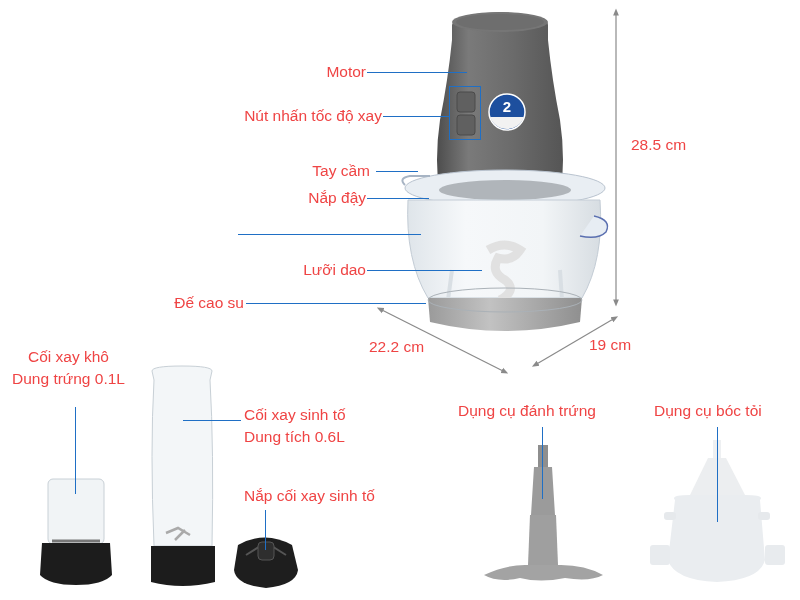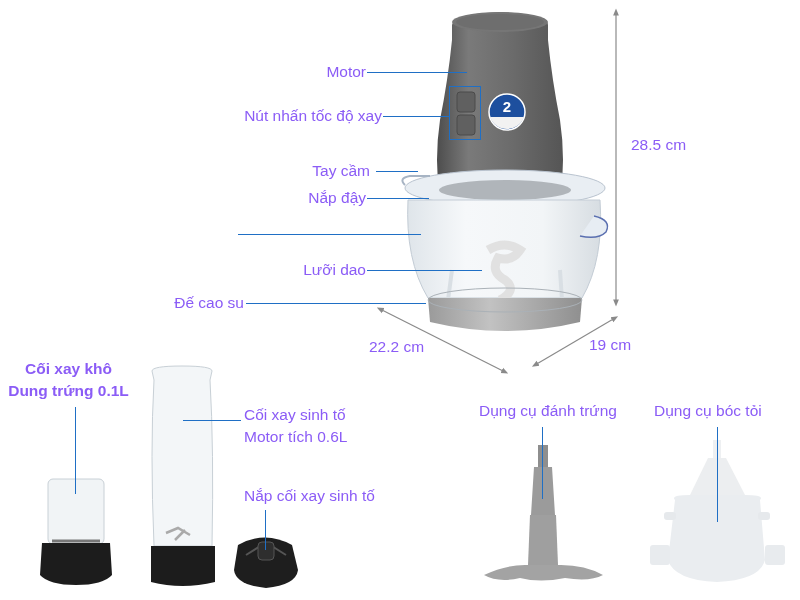--- a/index.html
+++ b/index.html
@@ -1,21 +1,21 @@
 <!DOCTYPE html>
 <html><head>
   <meta charset="utf-8">
   <style>
     html, body { margin: 0; padding: 0; }
     body {
       width: 800px; height: 600px; background: #ffffff; position: relative; overflow: hidden;
       font-family: "Liberation Sans", "DejaVu Sans", sans-serif;
     }
     .lbl {
-      position: absolute; color: #8b5cf6; font-size: 15.5px; line-height: 22px; white-space: nowrap;
+      position: absolute; color: #ef4444; font-size: 15.5px; line-height: 22px; white-space: nowrap;
     }
     .lbl.r { text-align: right; }
     .line { position: absolute; background: #1f6fc5; }
     .hline { height: 1.4px; }
     .vline { width: 1.4px; }
     svg { position: absolute; left: 0; top: 0; }
   </style>
 </head>
 <body>
 
@@ -132,32 +132,32 @@
 <div class="lbl r" style="left:250px; top:259px; width:116px;">Lưỡi dao</div>
 <div class="line hline" style="left:367px; top:270px; width:115px;"></div>
 
 <div class="lbl r" style="left:140px; top:292px; width:104px;">Đế cao su</div>
 <div class="line hline" style="left:246px; top:303px; width:180px;"></div>
 
 <div class="lbl" style="left:631px; top:134px;">28.5 cm</div>
 <div class="lbl" style="left:369px; top:336px;">22.2 cm</div>
 <div class="lbl" style="left:589px; top:334px;">19 cm</div>
 
-<div class="lbl r" style="left:6px; top:358px; width:125px; text-align:center;font-weight:bold;">
+<div class="lbl r" style="left:6px; top:346px; width:125px; text-align:center;">
   <div>Cối xay khô</div>
   <div>Dung trứng 0.1L</div>
 </div>
 <div class="line vline" style="left:75px; top:407px; height:87px;"></div>
 
 <div class="lbl" style="left:244px; top:404px;">
   <div>Cối xay sinh tố</div>
-  <div>Motor tích 0.6L</div>
+  <div>Dung tích 0.6L</div>
 </div>
 <div class="line hline" style="left:183px; top:420px; width:58px;"></div>
 
 <div class="lbl" style="left:244px; top:485px;">Nắp cối xay sinh tố</div>
 <div class="line vline" style="left:265px; top:510px; height:40px;"></div>
 
-<div class="lbl" style="left:458px; top:400px;margin-left:21px;">Dụng cụ đánh trứng</div>
+<div class="lbl" style="left:458px; top:400px;">Dụng cụ đánh trứng</div>
 <div class="line vline" style="left:542px; top:427px; height:72px;"></div>
 
 <div class="lbl" style="left:654px; top:400px;">Dụng cụ bóc tỏi</div>
 <div class="line vline" style="left:717px; top:427px; height:95px;"></div>
 
 </body></html>

